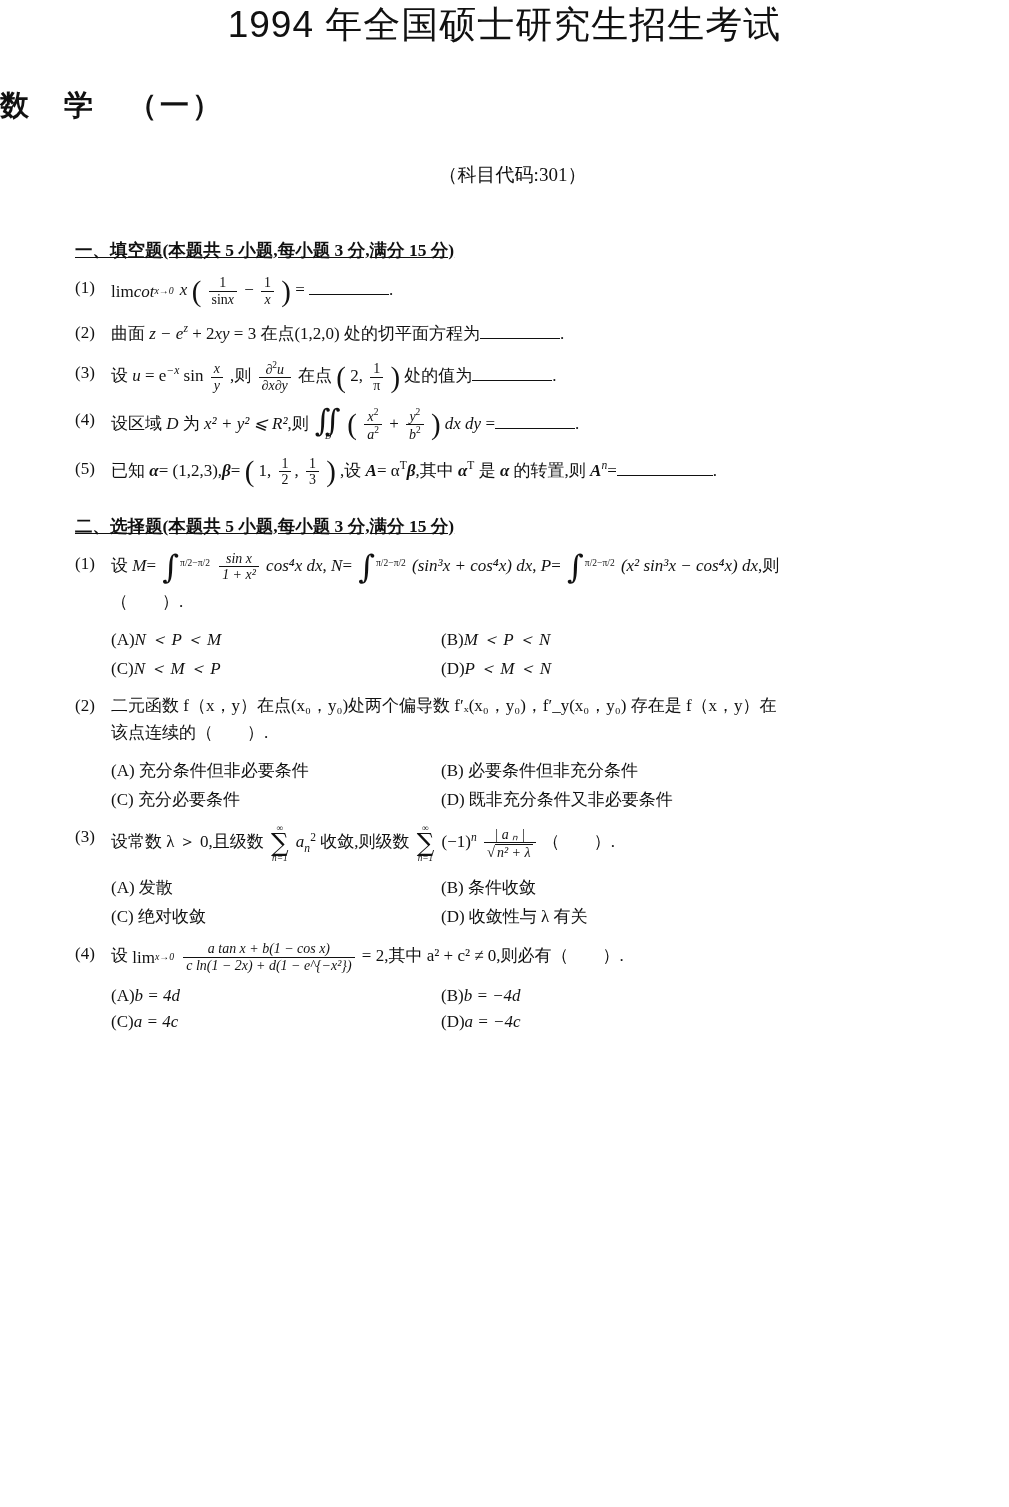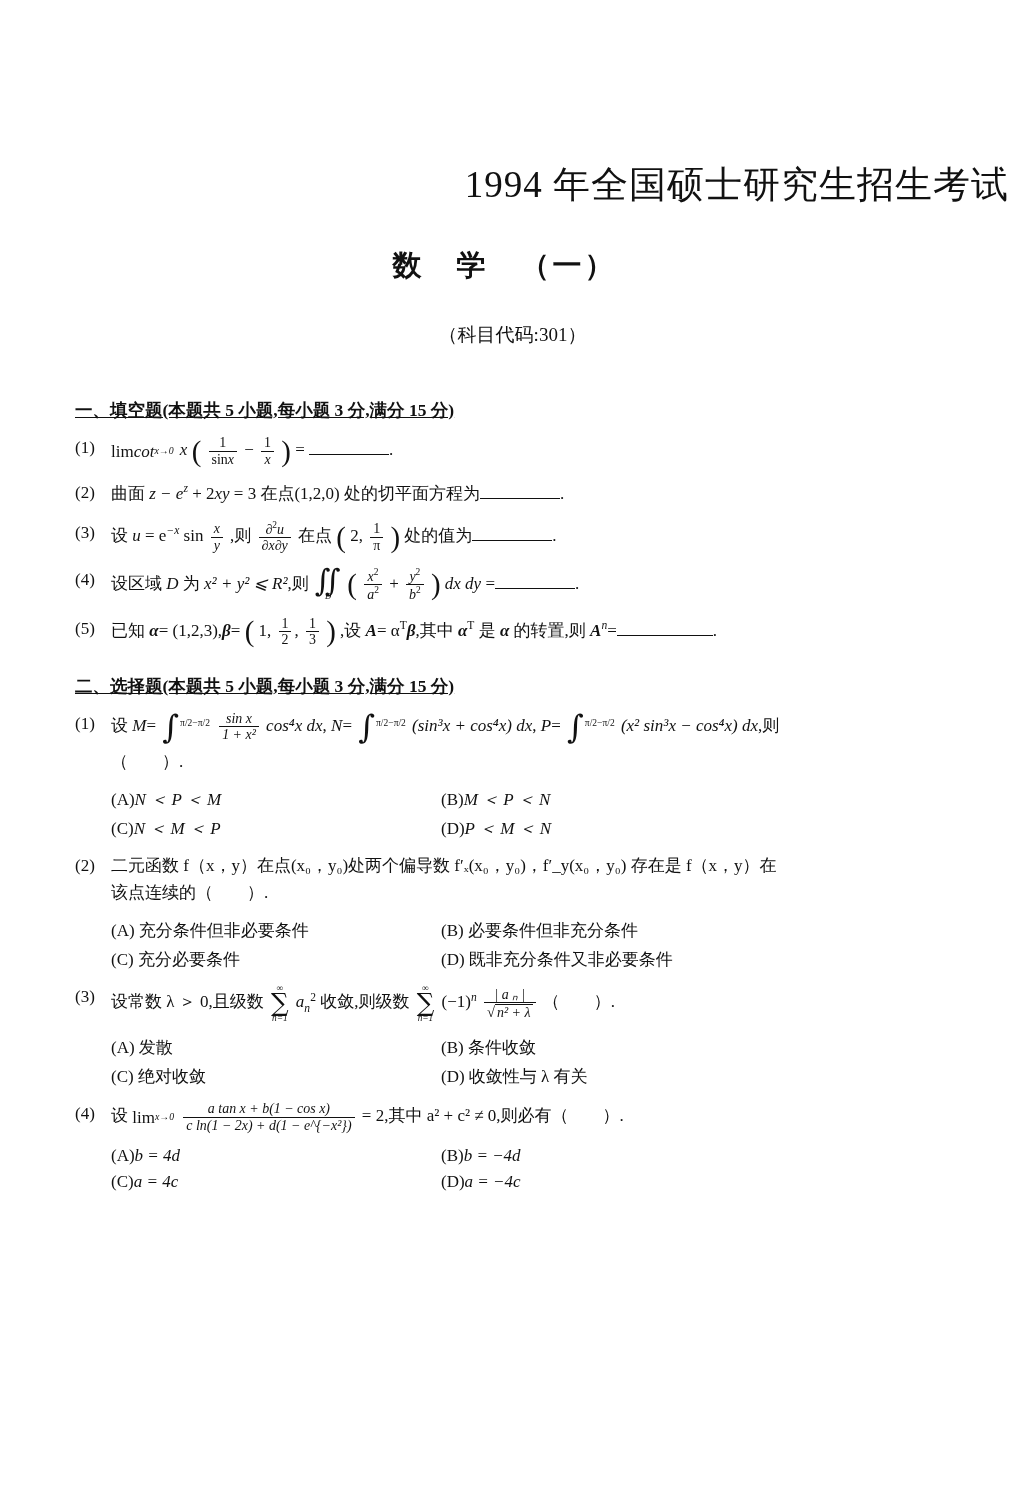--- a/index.html
+++ b/index.html
@@ -7,29 +7,28 @@
     width:1009px; height:1507px;
     background:#ffffff;
     font-family:"Liberation Serif", serif;
     color:#111;
     position:relative;
     overflow:hidden;
   }
   .page { position:absolute; left:0; top:0; width:1009px; height:1507px; }
 
   .title {
-    text-align:right;
+    text-align:center;
     font-size:37px;
     letter-spacing:1px;
-    margin-top:160px;
     font-weight:normal;
-    font-family:Liberation Serif, serif;
+    font-family:Liberation Sans, sans-serif;
   }
   .subject {
-    text-align:center;
+    text-align:left;
     font-size:29px;
     font-weight:bold;
     margin-top:36px;
     letter-spacing:3px;
   }
   .code {
     text-align:center;
     font-size:19px;
     margin-top:36px;
     padding-left:16px;

